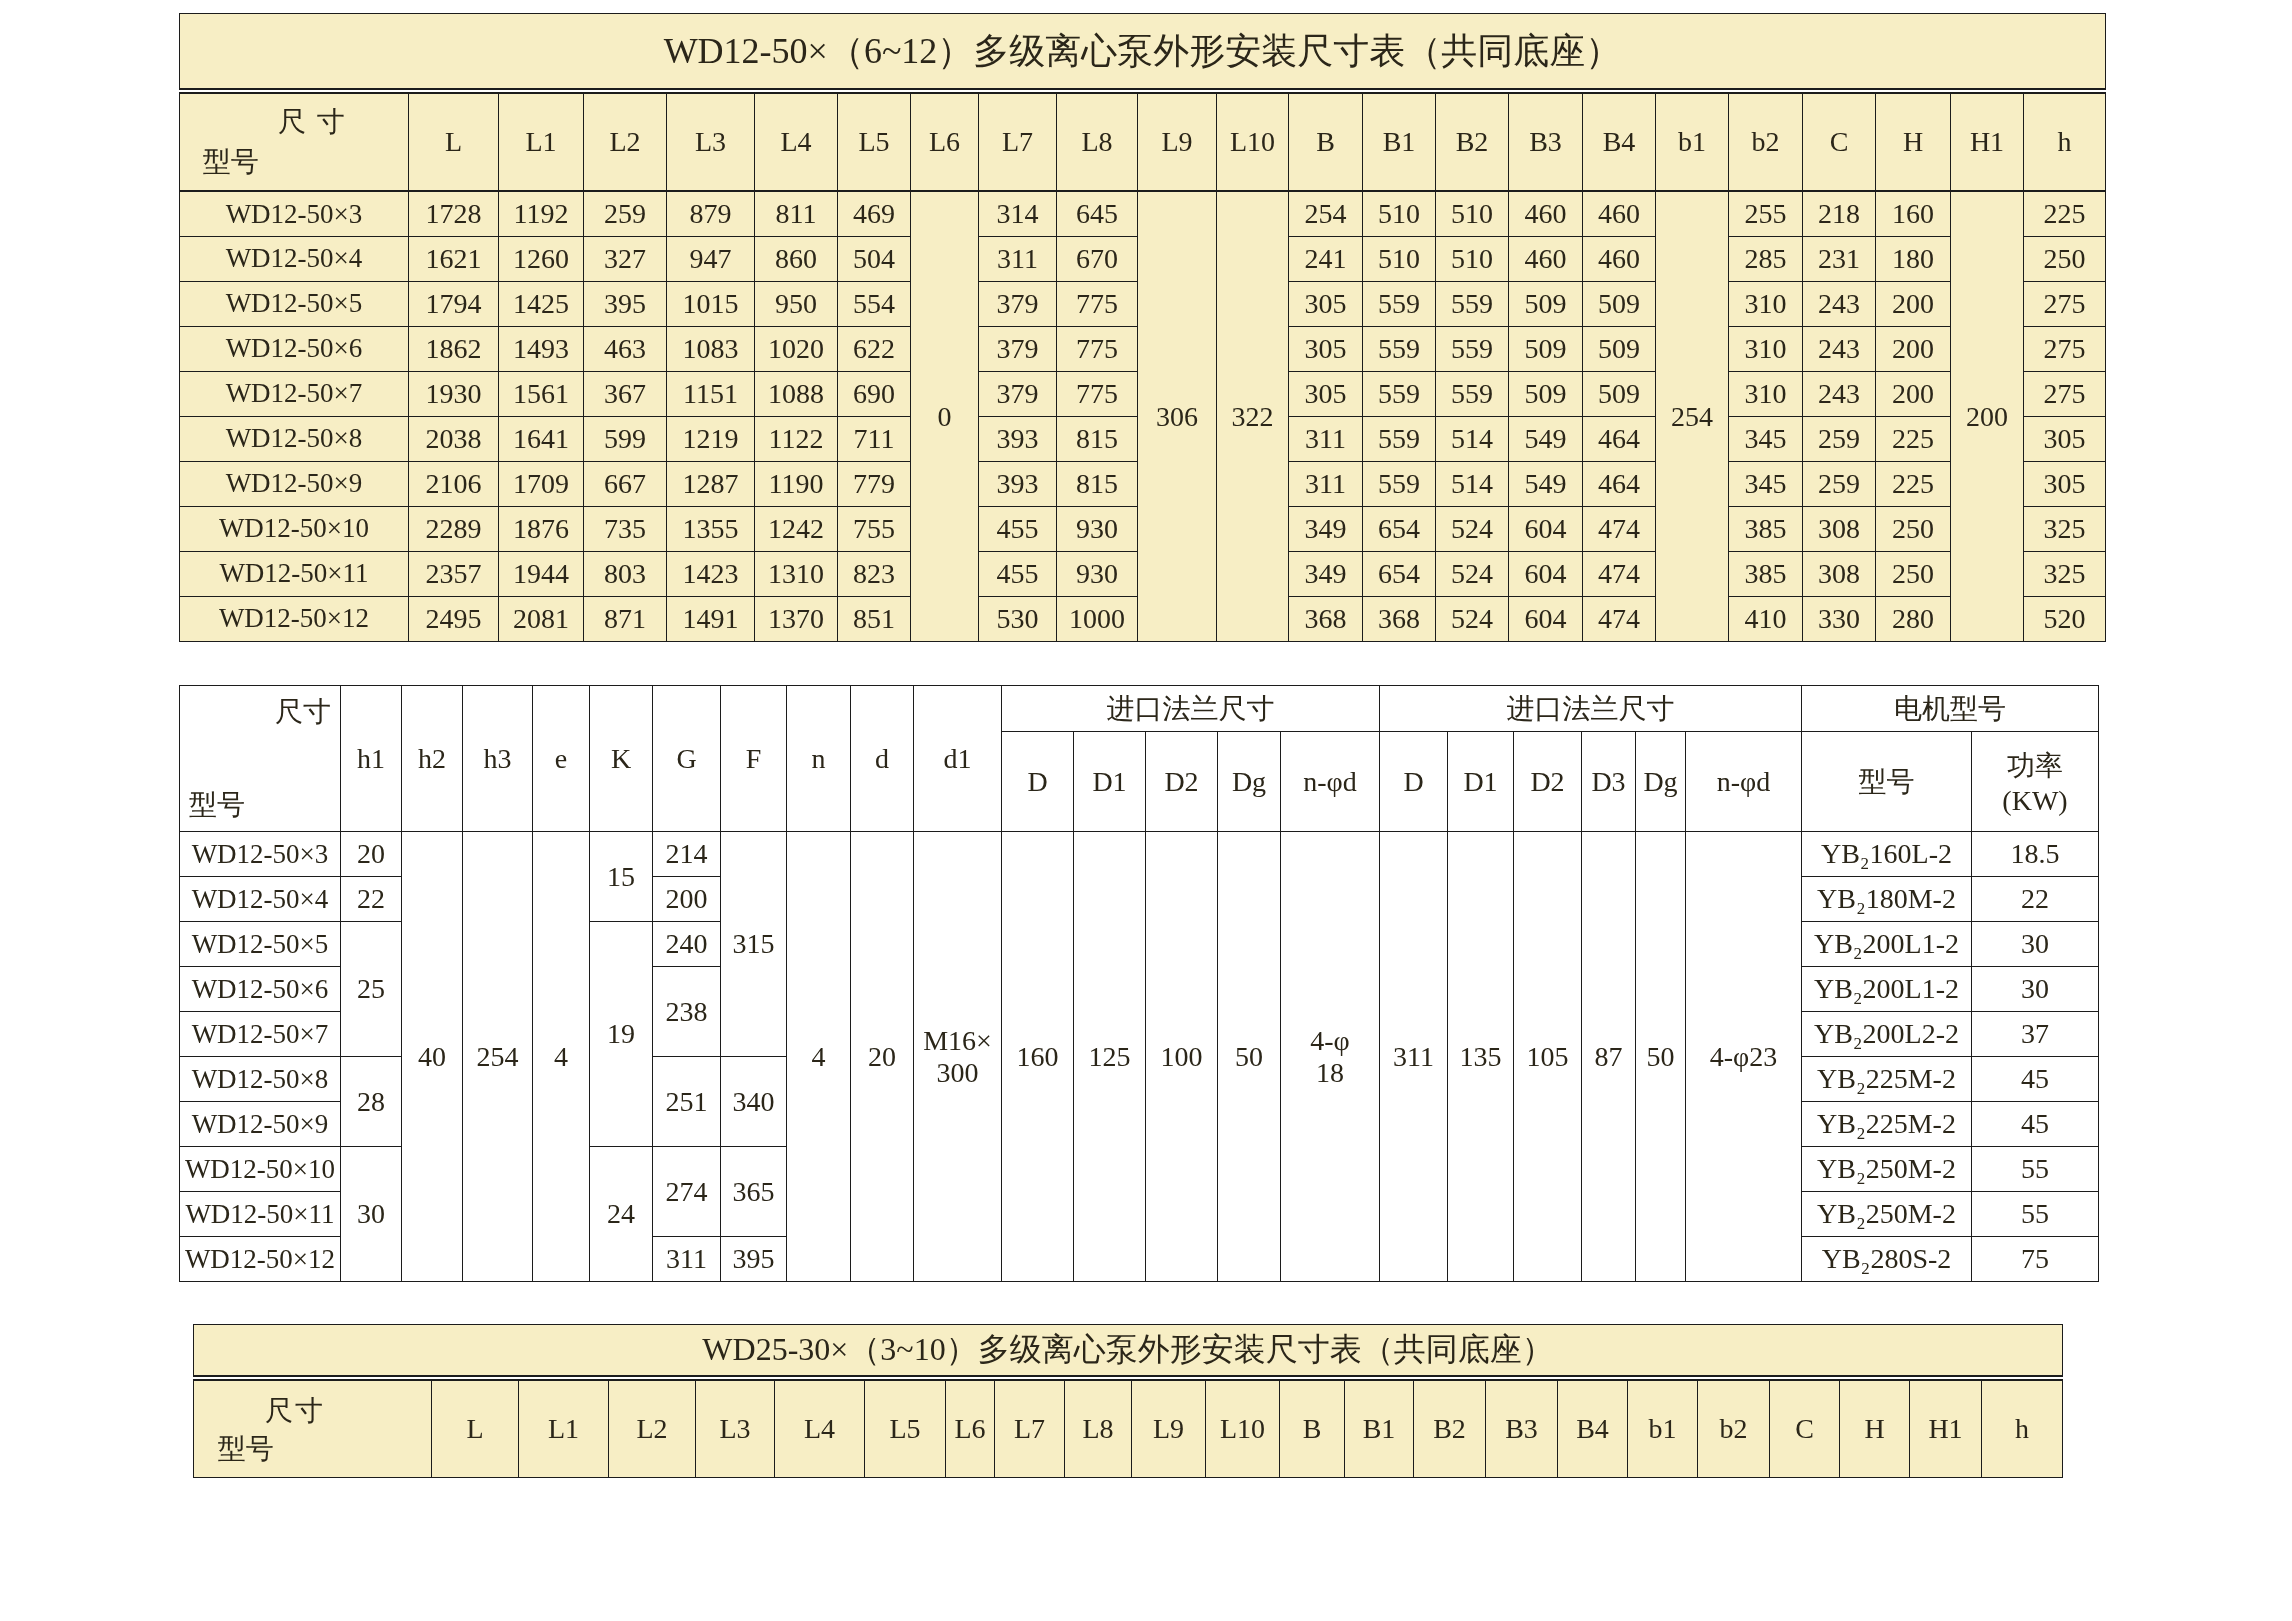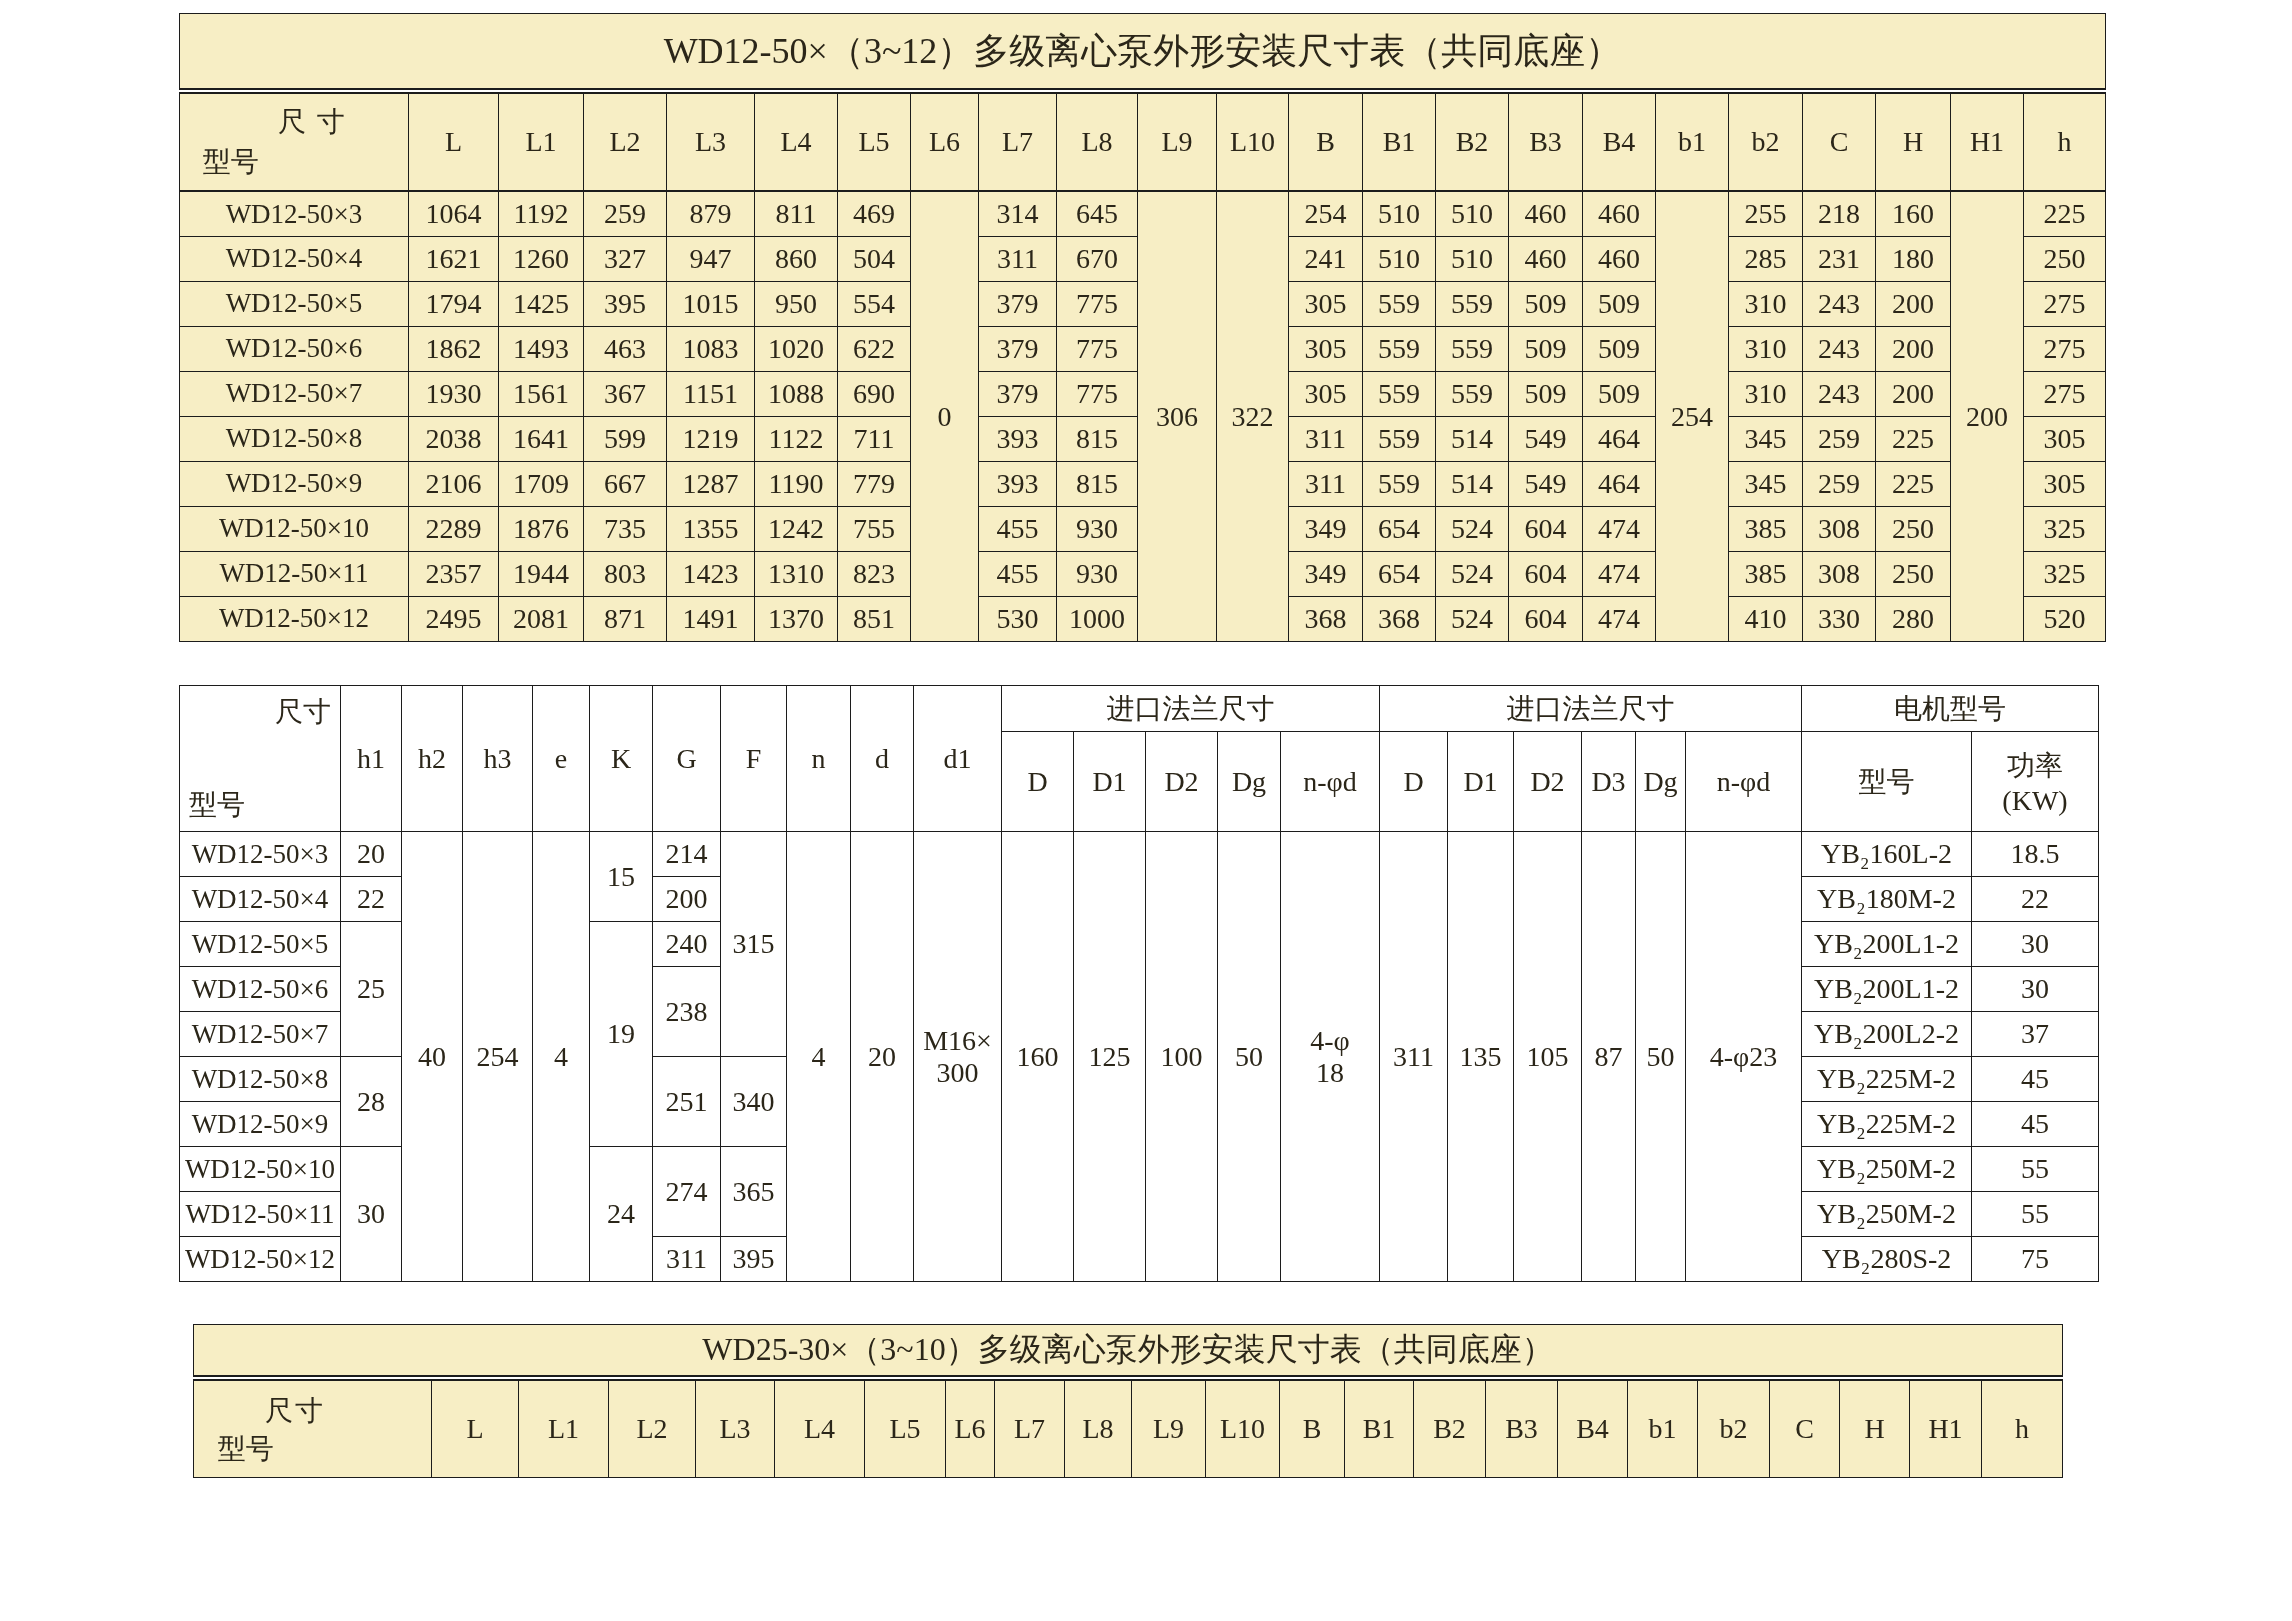--- a/index.html
+++ b/index.html
@@ -66,21 +66,21 @@
         <col style="width: 73px;">
         <col style="width: 73px;">
         <col style="width: 74px;">
         <col style="width: 73px;">
         <col style="width: 75px;">
         <col style="width: 73px;">
         <col style="width: 82px;">
       </colgroup>
     <thead>
       <tr>
-        <th colspan="23" class="title-cell">WD12-50×（3~12）多级离心泵外形安装尺寸表（共同底座）</th>
+        <th colspan="23" class="title-cell">WD12-50×（6~12）多级离心泵外形安装尺寸表（共同底座）</th>
       </tr>
       <tr class="head-row">
         <th class="corner">
           <span class="c-top">尺 寸</span>
           <span class="c-bot">型号</span>
         </th>
         <th>L</th>
         <th>L1</th>
         <th>L2</th>
         <th>L3</th>
@@ -100,21 +100,21 @@
         <th>b2</th>
         <th>C</th>
         <th>H</th>
         <th>H1</th>
         <th>h</th>
       </tr>
     </thead>
     <tbody>
         <tr>
           <td class="model-cell">WD12-50×3</td>
-          <td>1064</td>
+          <td>1728</td>
           <td>1192</td>
           <td>259</td>
           <td>879</td>
           <td>811</td>
           <td>469</td>
           <td rowspan="10">0</td>
           <td>314</td>
           <td>645</td>
           <td rowspan="10">306</td>
           <td rowspan="10">322</td>

